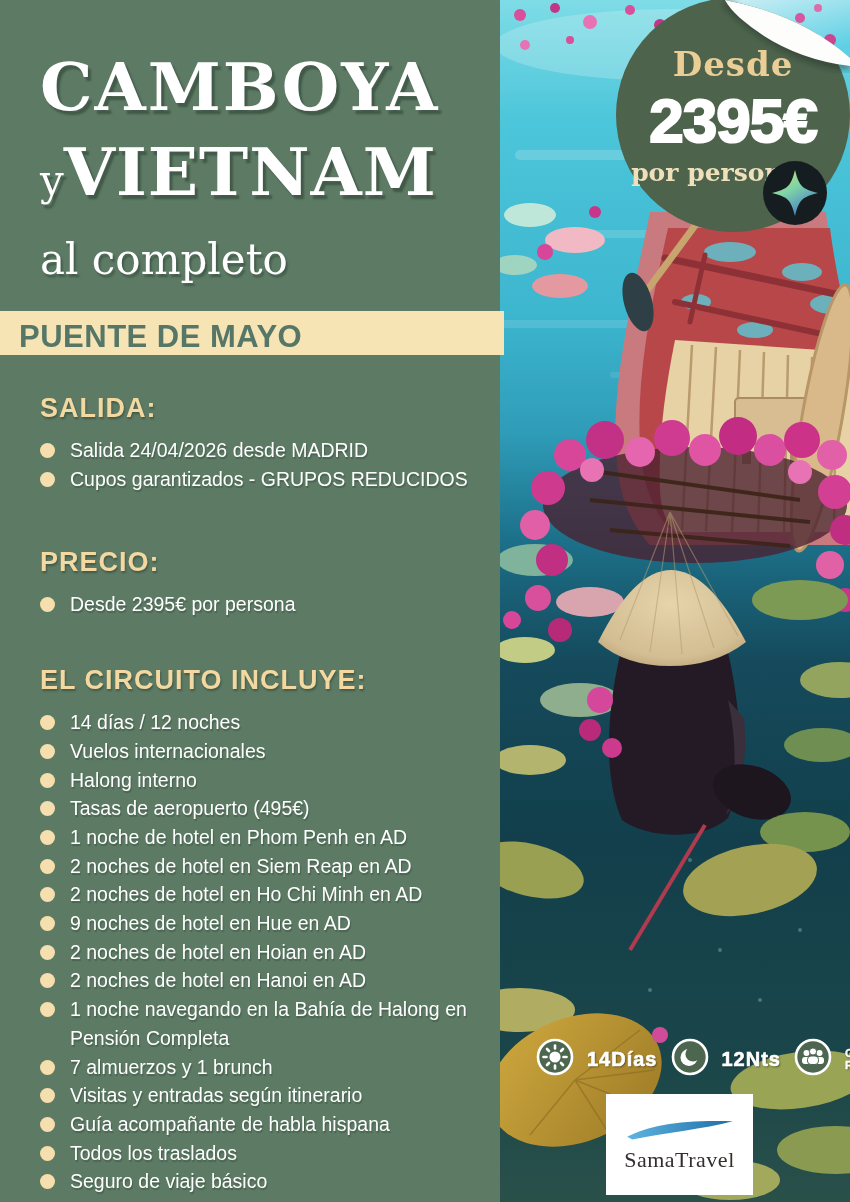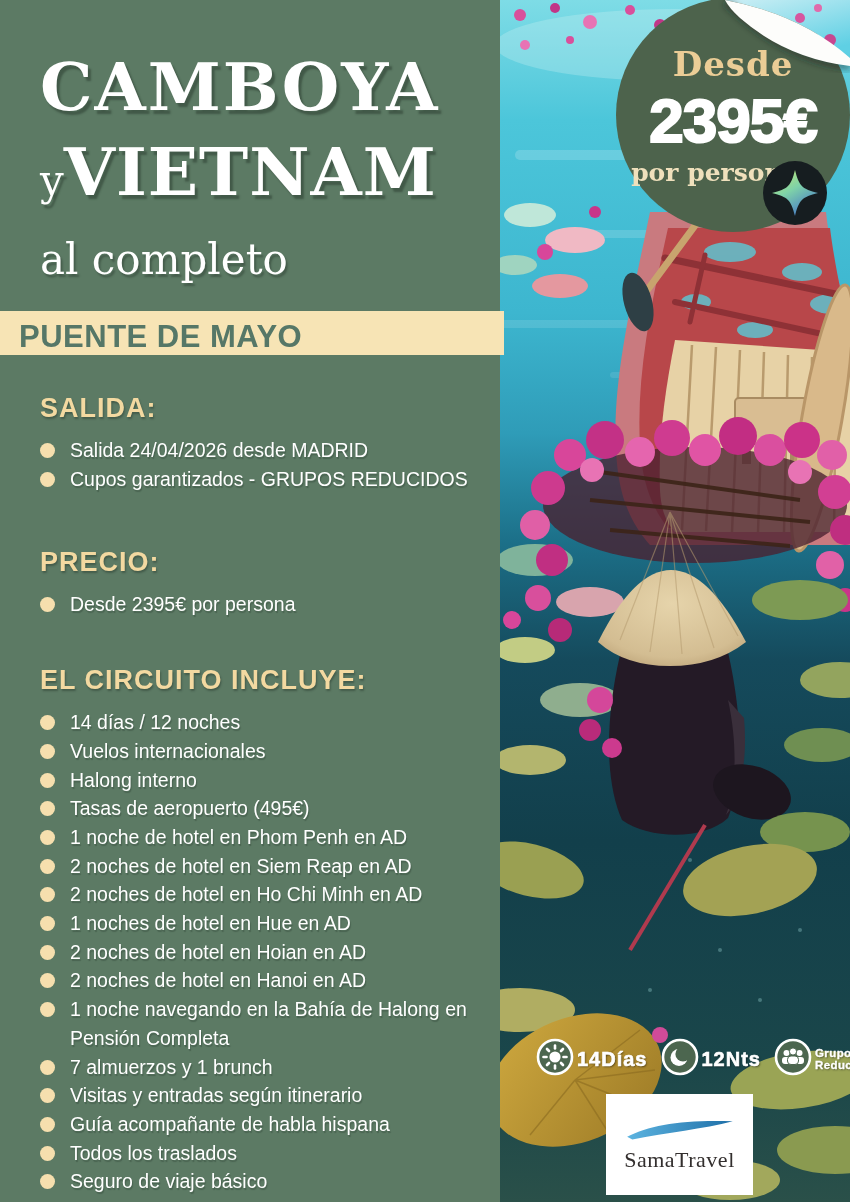--- a/index.html
+++ b/index.html
@@ -75,21 +75,21 @@
   .badge-persona{
     font-family:"DejaVu Serif", serif; font-weight:bold; color:#EFE0BC;
     font-size:25px; line-height:30px; margin-top:6px; margin-right:36px;
   }
   .badge-logo{position:absolute; left:262px; top:160px; width:66px; height:66px; z-index:3;}
   
   .stats{
     position:absolute; left:36px; top:1038px; display:flex; align-items:center;
     gap:13px; z-index:3;
   }
-  .stat{display:flex; align-items:center; gap:3px;}
+  .stat{display:flex; align-items:center; gap:13px;}
   .stat-label{
     color:#fff; font-size:20px; font-weight:bold; letter-spacing:1px;
     text-shadow:1px 1px 2px rgba(0,0,0,.5); -webkit-text-stroke:.6px #fff;
   }
   .stat-label.small{font-size:11.5px; line-height:12px; letter-spacing:.4px; -webkit-text-stroke:.3px #fff;}
   
   .logo-box{
     position:absolute; left:106px; top:1094px; width:147px; height:101px;
     background:#fff; z-index:3; display:flex; flex-direction:column;
     align-items:center; justify-content:center;
@@ -133,21 +133,21 @@
     <div class="section circuito">
       <h2>EL CIRCUITO INCLUYE:</h2>
       <ul class="bullets">
         <li>14 días / 12 noches</li>
         <li>Vuelos internacionales</li>
         <li>Halong interno</li>
         <li>Tasas de aeropuerto (495€)</li>
         <li>1 noche de hotel en Phom Penh en AD</li>
         <li>2 noches de hotel en Siem Reap en AD</li>
         <li>2 noches de hotel en Ho Chi Minh en AD</li>
-        <li>1 noches de hotel en Hue en AD</li>
+        <li>9 noches de hotel en Hue en AD</li>
         <li>2 noches de hotel en Hoian en AD</li>
         <li>2 noches de hotel en Hanoi en AD</li>
         <li>1 noche navegando en la Bahía de Halong en Pensión Completa</li>
         <li>7 almuerzos y 1 brunch</li>
         <li>Visitas y entradas según itinerario</li>
         <li>Guía acompañante de habla hispana</li>
         <li>Todos los traslados</li>
         <li>Seguro de viaje básico</li>
       </ul>
     </div>

